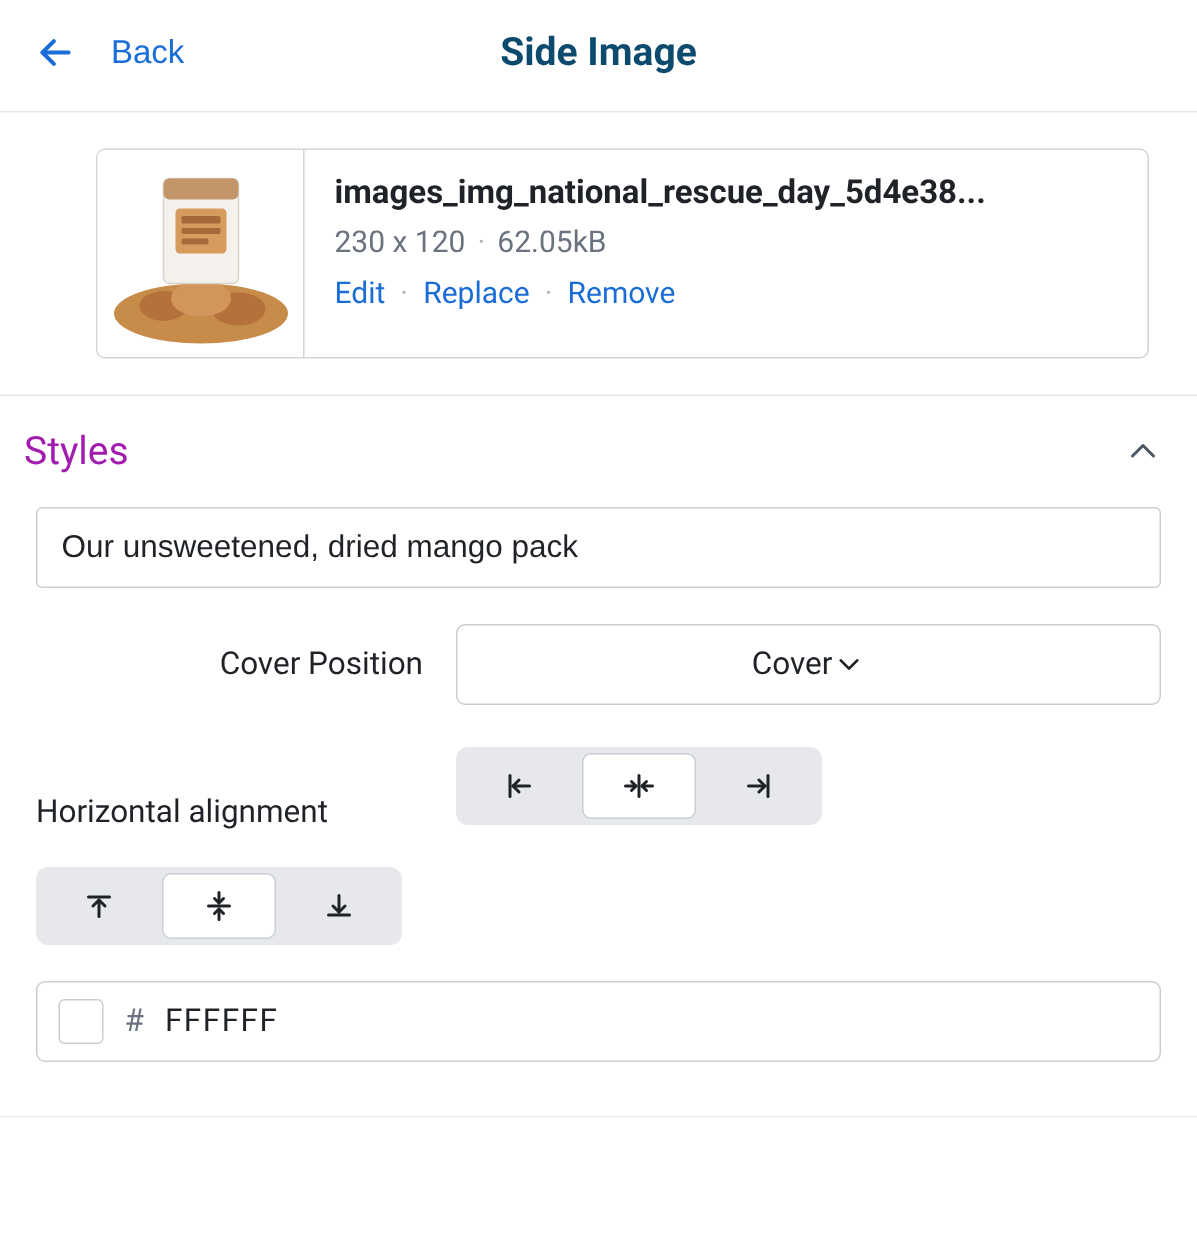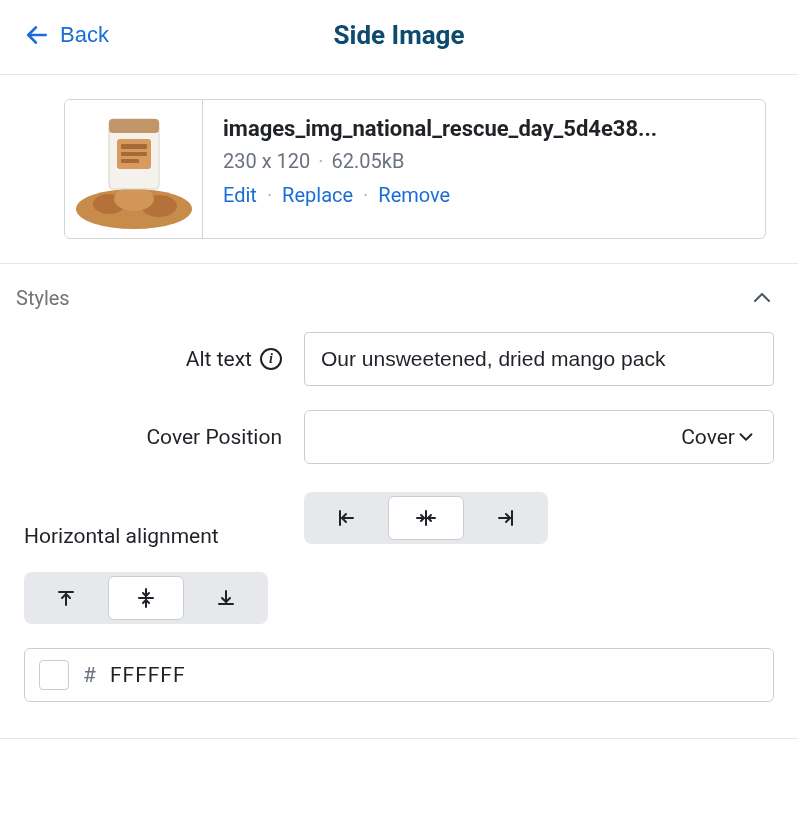--- a/index.html
+++ b/index.html
@@ -12,21 +12,21 @@
     .header {
       display: flex;
       align-items: center;
       padding: 20px 24px 24px;
       border-bottom: 1px solid #e5e7eb;
       position: relative;
     }
     .back-btn {
       display: flex;
       align-items: center;
-      gap: 10px;
+      gap: 24px;
       color: #1a6dd6;
       font-size: 22px;
       background: none;
       border: none;
       cursor: pointer;
       position: absolute;
       left: 24px;
     }
     .back-btn svg { width: 26px; height: 26px; }
     .title {
@@ -70,21 +70,21 @@
     .actions .dot { color: #b0b4bb; margin: 0 10px; }
 
     .section-header {
       display: flex;
       align-items: center;
       justify-content: space-between;
       padding: 22px 24px 22px 16px;
       border-top: 1px solid #e5e7eb;
       cursor: pointer;
     }
-    .section-header .label { font-size: 20px; color: #737373; }
+    .section-header .label { font-size: 26px; color: #a21caf; }
     .section-header svg { width: 24px; height: 24px; color: #4b5563; }
 
     .form { padding: 0 24px 28px 24px; }
     .row {
       display: flex;
       align-items: center;
       margin-bottom: 24px;
       gap: 22px;
     }
     .row:last-child { margin-bottom: 8px; }
@@ -115,21 +115,21 @@
       width: 100%;
       height: 54px;
       border: 1px solid #c9ced4;
       border-radius: 6px;
       padding: 0 16px;
       font-size: 21px;
       color: #1f2328;
       background: #fff;
       display: flex;
       align-items: center;
-      justify-content: flex-end;
+      justify-content: center;
       cursor: pointer;
     }
     .select svg { width: 22px; height: 22px; }
 
     .seg {
       display: inline-flex;
       background: #e6e8eb;
       border-radius: 8px;
       padding: 4px;
       gap: 4px;
@@ -233,24 +233,20 @@
 <div class="section-header">
   <div class="label">Styles</div>
   <svg viewBox="0 0 24 24" fill="none" stroke="currentColor" stroke-width="2" stroke-linecap="round" stroke-linejoin="round">
     <polyline points="5 15 12 8 19 15"></polyline>
   </svg>
 </div>
 
 <div class="form">
 
   <div class="row">
-    <div class="row-label">
-      <span>Alt text</span>
-      <span class="info-icon">i</span>
-    </div>
     <div class="row-control">
       <input type="text" class="text-input" value="Our unsweetened, dried mango pack" style="">
     </div>
   </div>
 
   <div class="row">
     <div class="row-label">Cover Position</div>
     <div class="row-control">
       <div class="select">
         <span>Cover</span>

